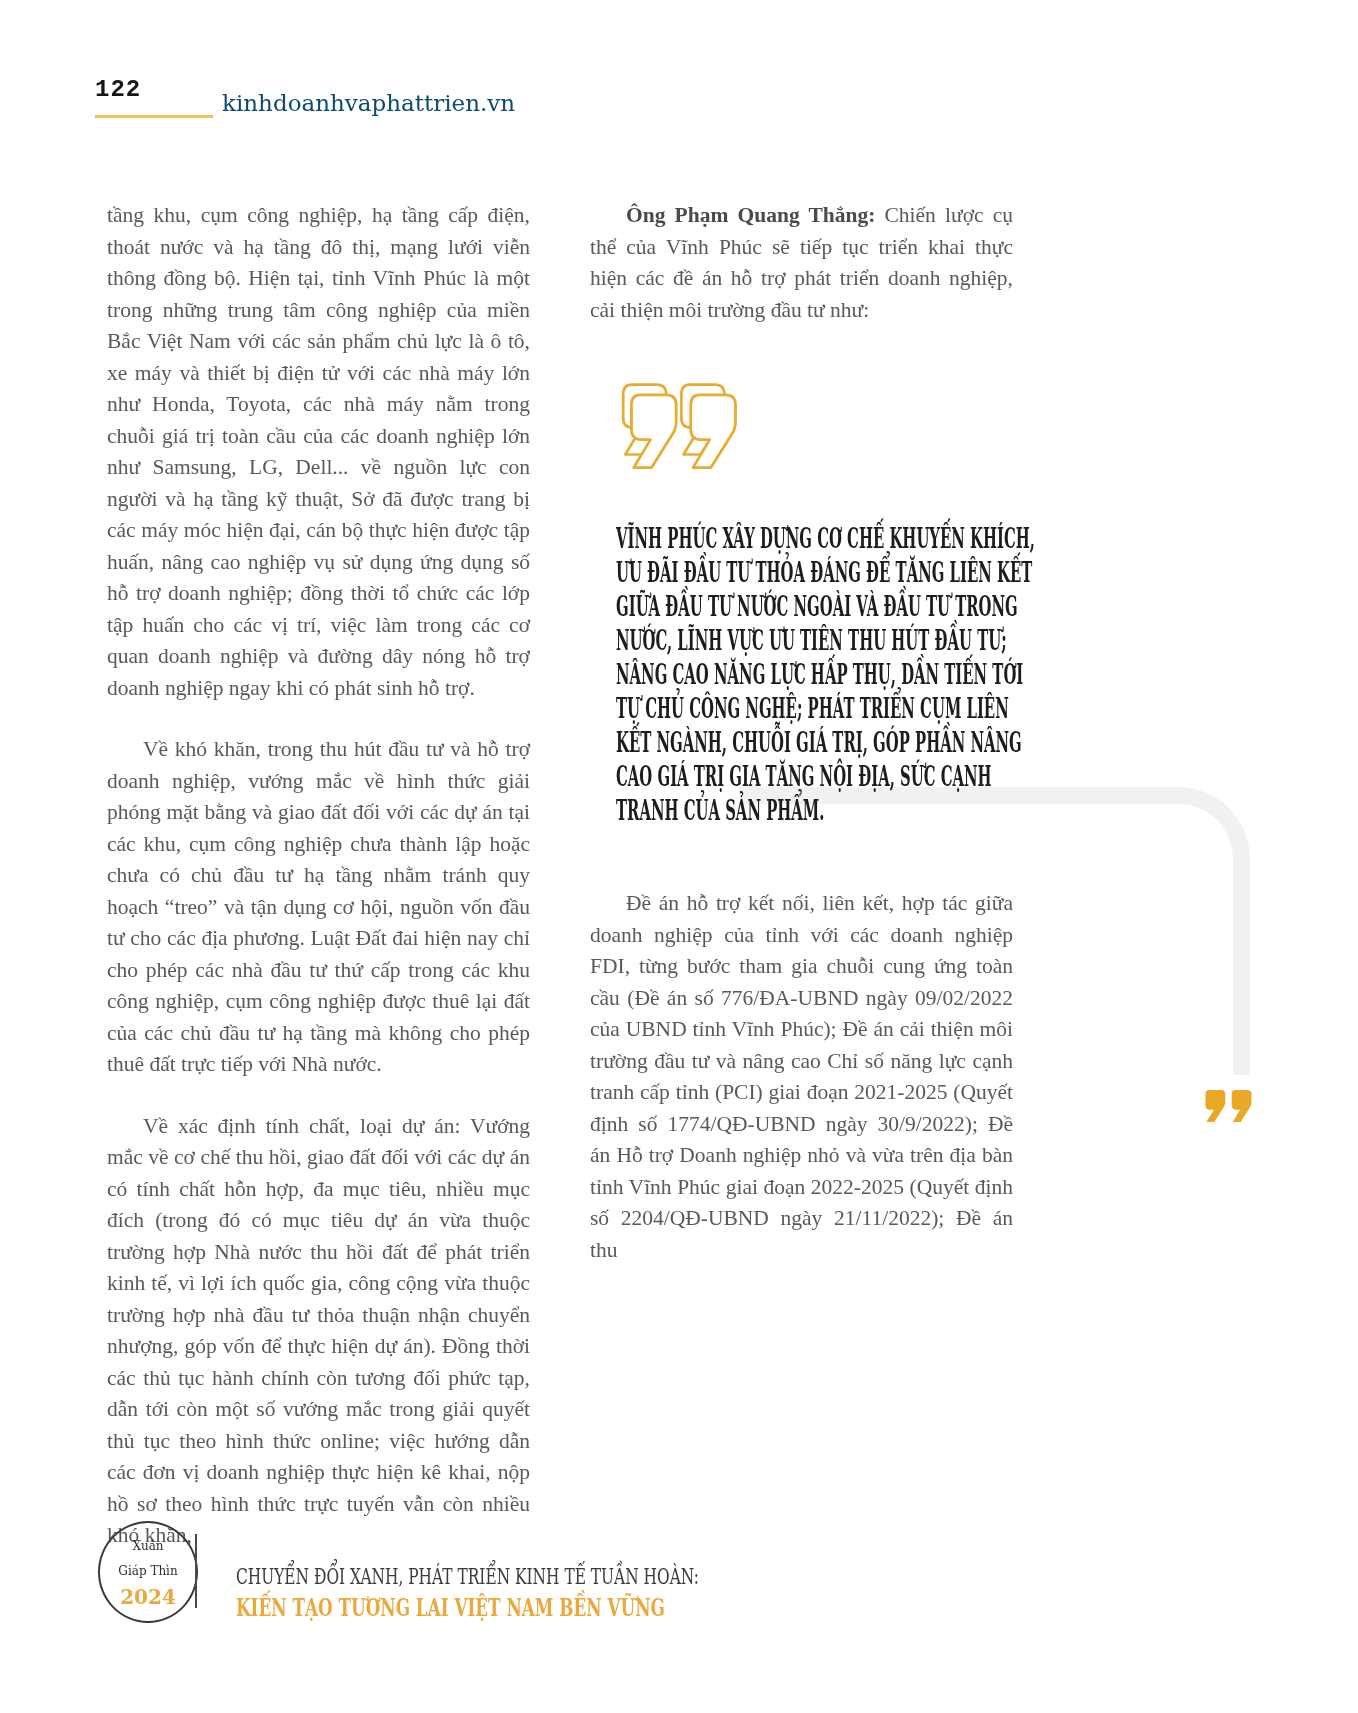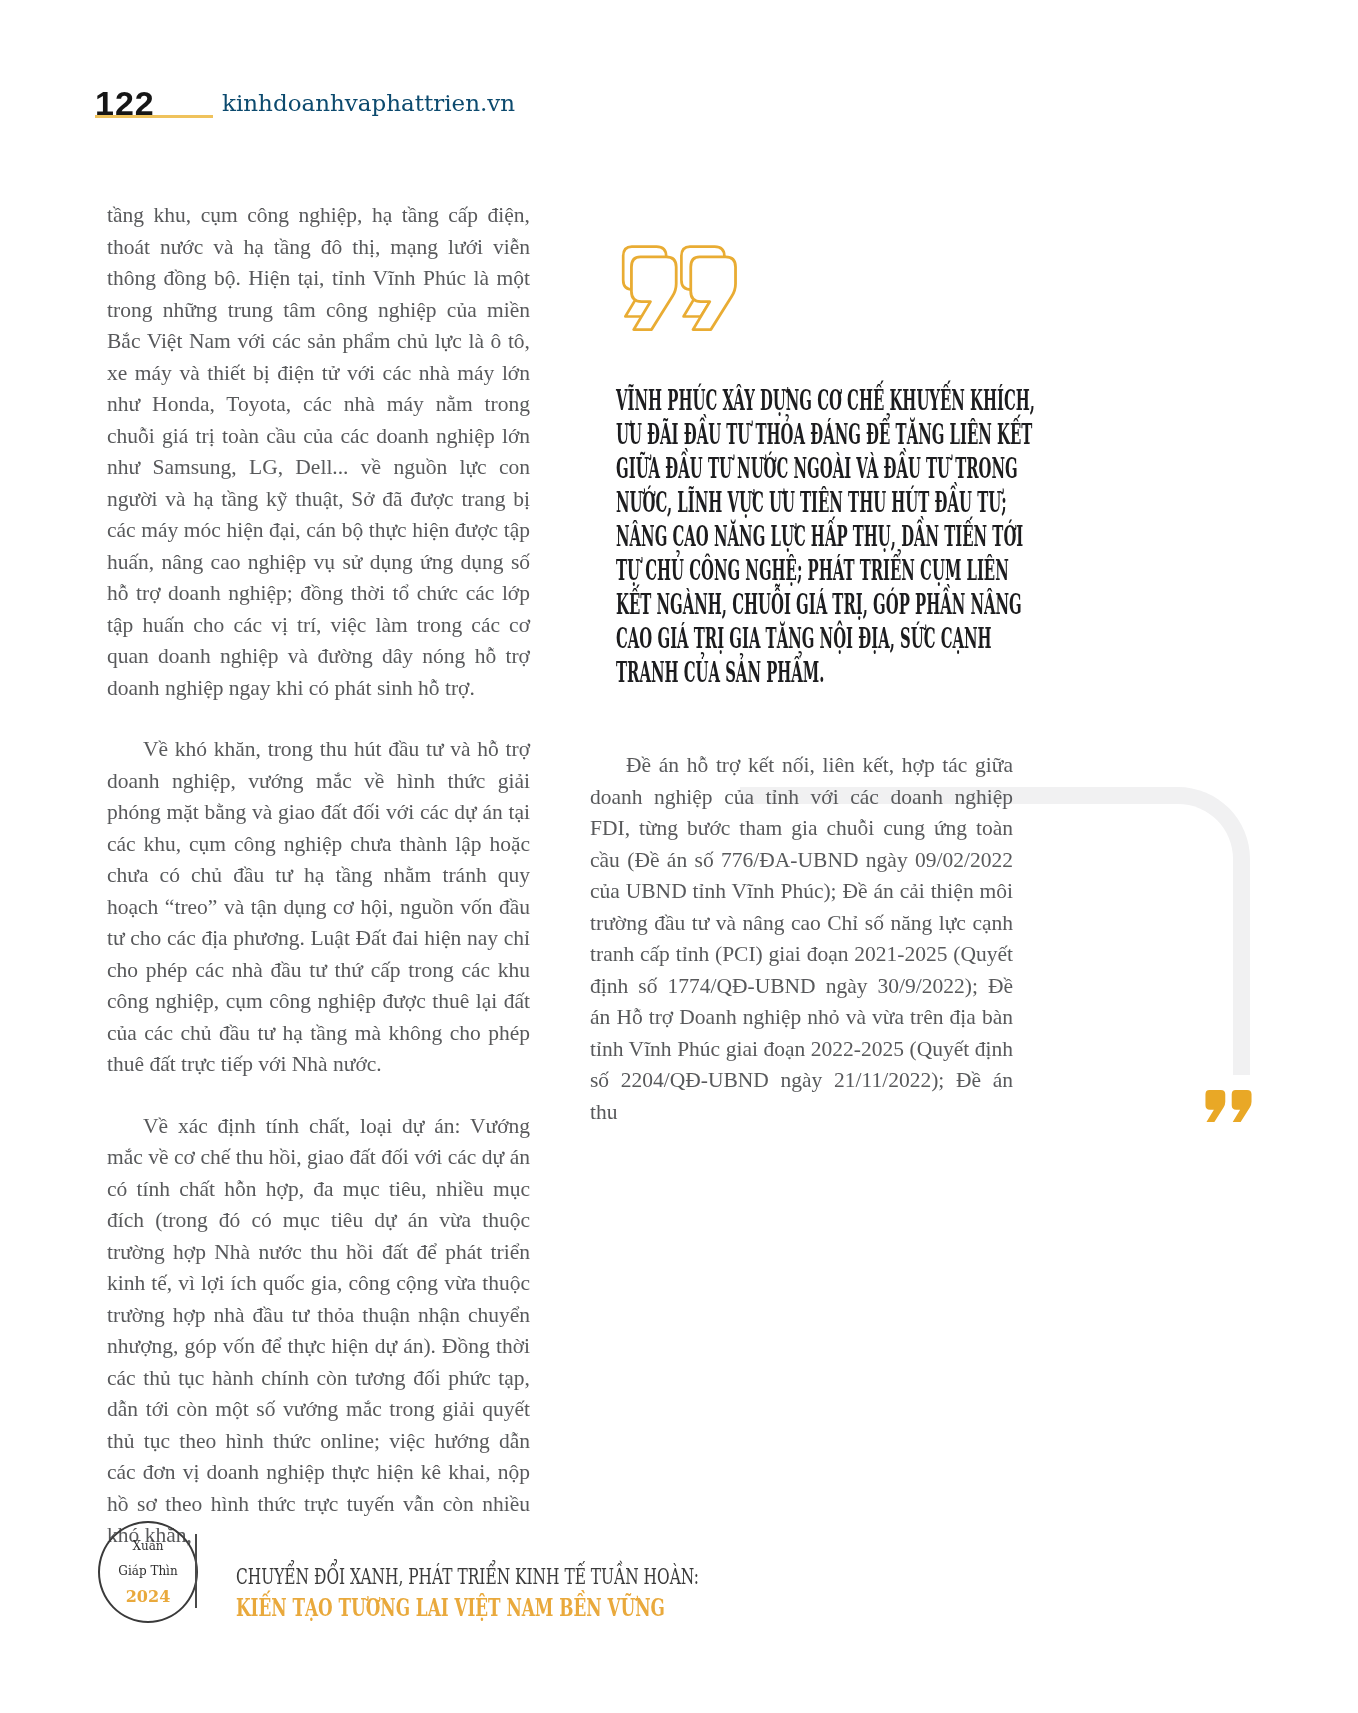--- a/index.html
+++ b/index.html
@@ -2,22 +2,22 @@
 <html><head>
 <meta charset="utf-8">
 <style>
   html,body{margin:0;padding:0;}
   body{
     width:1358px;height:1713px;background:#ffffff;position:relative;
     font-family:"Liberation Serif", serif;overflow:hidden;
   }
   
   .page-num{
-    position:absolute;left:95px;top:84px;
-    font-family:Liberation Sans, sans-serif;font-weight:700;font-size:34px;color:#161616;
+    position:absolute;left:95px;top:76px;
+    font-family:Liberation Mono, monospace;font-weight:700;font-size:24px;color:#161616;
     letter-spacing:1px;
   }
   .page-num-underline{
     position:absolute;left:95px;top:115px;width:118px;height:3px;background:#EFC25C;
   }
   .site-name{
     position:absolute;left:222px;top:90px;
     font-family:"DejaVu Serif", serif;font-size:23px;color:#0c4a6e;
   }
   
@@ -49,21 +49,21 @@
   }
   .para-projects{margin-top:60px !important;}
   
   .footer-badge{
     position:absolute;left:98px;top:1521px;width:96px;height:98px;
     border:2px solid #3a3a3a;border-radius:50%;
     display:flex;flex-direction:column;justify-content:center;align-items:center;
     font-family:"DejaVu Serif", serif;color:#2e2e2e;z-index:1;background:transparent;
   }
   .footer-badge .b1,.footer-badge .b2{font-size:12px;line-height:25px;}
-  .footer-badge .b3{font-size:16px;line-height:26px;font-weight:700;color:#E9A93C;}
+  .footer-badge .b3{font-size:20px;line-height:26px;font-weight:700;color:#E9A93C;}
   .footer-divider{
     position:absolute;left:195px;top:1534px;width:2px;height:74px;background:#4a4a4a;z-index:2;
   }
   .footer-titles{position:absolute;left:236px;top:1562px;z-index:1;}
   .footer-line1{
     font-family:"DejaVu Serif", serif;font-size:22px;color:#3b3b3b;line-height:30px;
     transform:scaleX(0.70);transform-origin:0 0;white-space:nowrap;
   }
   .footer-line2{
     font-family:"DejaVu Serif", serif;font-size:24px;font-weight:700;color:#E9A93C;line-height:32px;
@@ -83,20 +83,21 @@
 
   <div class="col col-left">
     <p>tầng khu, cụm công nghiệp, hạ tầng cấp điện, thoát nước và hạ tầng đô thị, mạng lưới viễn thông đồng bộ. Hiện tại, tỉnh Vĩnh Phúc là một trong những trung tâm công nghiệp của miền Bắc Việt Nam với các sản phẩm chủ lực là ô tô, xe máy và thiết bị điện tử với các nhà máy lớn như Honda, Toyota, các nhà máy nằm trong chuỗi giá trị toàn cầu của các doanh nghiệp lớn như Samsung, LG, Dell... về nguồn lực con người và hạ tầng kỹ thuật, Sở đã được trang bị các máy móc hiện đại, cán bộ thực hiện được tập huấn, nâng cao nghiệp vụ sử dụng ứng dụng số hỗ trợ doanh nghiệp; đồng thời tổ chức các lớp tập huấn cho các vị trí, việc làm trong các cơ quan doanh nghiệp và đường dây nóng hỗ trợ doanh nghiệp ngay khi có phát sinh hỗ trợ.</p>
     <p class="indent">Về khó khăn, trong thu hút đầu tư và hỗ trợ doanh nghiệp, vướng mắc về hình thức giải phóng mặt bằng và giao đất đối với các dự án tại các khu, cụm công nghiệp chưa thành lập hoặc chưa có chủ đầu tư hạ tầng nhằm tránh quy hoạch “treo” và tận dụng cơ hội, nguồn vốn đầu tư cho các địa phương. Luật Đất đai hiện nay chỉ cho phép các nhà đầu tư thứ cấp trong các khu công nghiệp, cụm công nghiệp được thuê lại đất của các chủ đầu tư hạ tầng mà không cho phép thuê đất trực tiếp với Nhà nước.</p>
     <p class="indent">Về xác định tính chất, loại dự án: Vướng mắc về cơ chế thu hồi, giao đất đối với các dự án có tính chất hỗn hợp, đa mục tiêu, nhiều mục đích (trong đó có mục tiêu dự án vừa thuộc trường hợp Nhà nước thu hồi đất để phát triển kinh tế, vì lợi ích quốc gia, công cộng vừa thuộc trường hợp nhà đầu tư thỏa thuận nhận chuyển nhượng, góp vốn để thực hiện dự án). Đồng thời các thủ tục hành chính còn tương đối phức tạp, dẫn tới còn một số vướng mắc trong giải quyết thủ tục theo hình thức online; việc hướng dẫn các đơn vị doanh nghiệp thực hiện kê khai, nộp hồ sơ theo hình thức trực tuyến vẫn còn nhiều khó khăn,</p>
   </div>
 
   <div class="col col-right">
 
 
+    <p class="indent"><span class="lead-bold">Ông Phạm Quang Thắng:</span><span> Chiến lược cụ thể của Vĩnh Phúc sẽ tiếp tục triển khai thực hiện các đề án hỗ trợ phát triển doanh nghiệp, cải thiện môi trường đầu tư như:</span></p>
 
     <div class="quote-deco">
       <svg width="122" height="150" viewBox="0 0 218 170" xmlns="http://www.w3.org/2000/svg">
         <g fill="#ffffff" stroke="#E9AC33" stroke-width="5" stroke-linejoin="round">
           <path d="M34 6 H80 Q98 6 98 24 V54 Q98 66 91 77 L54 136 H22 L52 86 H36 Q18 86 18 68 V24 Q18 6 34 6 Z" transform="translate(-8,0) scale(0.96)"></path>
           <path d="M34 6 H80 Q98 6 98 24 V54 Q98 66 91 77 L54 136 H22 L52 86 H36 Q18 86 18 68 V24 Q18 6 34 6 Z" transform="translate(96,0) scale(0.96)"></path>
           <path d="M34 6 H80 Q98 6 98 24 V54 Q98 66 91 77 L54 136 H22 L52 86 H36 Q18 86 18 68 V24 Q18 6 34 6 Z" transform="translate(6,18)"></path>
           <path d="M34 6 H80 Q98 6 98 24 V54 Q98 66 91 77 L54 136 H22 L52 86 H36 Q18 86 18 68 V24 Q18 6 34 6 Z" transform="translate(112,18)"></path>
         </g>
       </svg>

